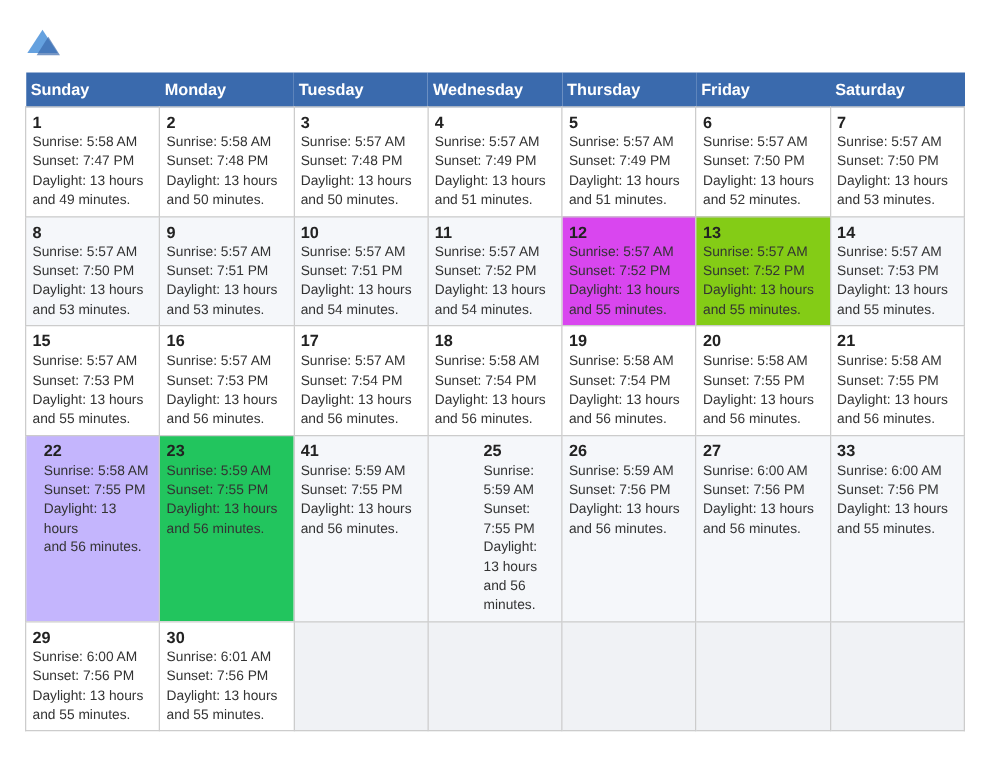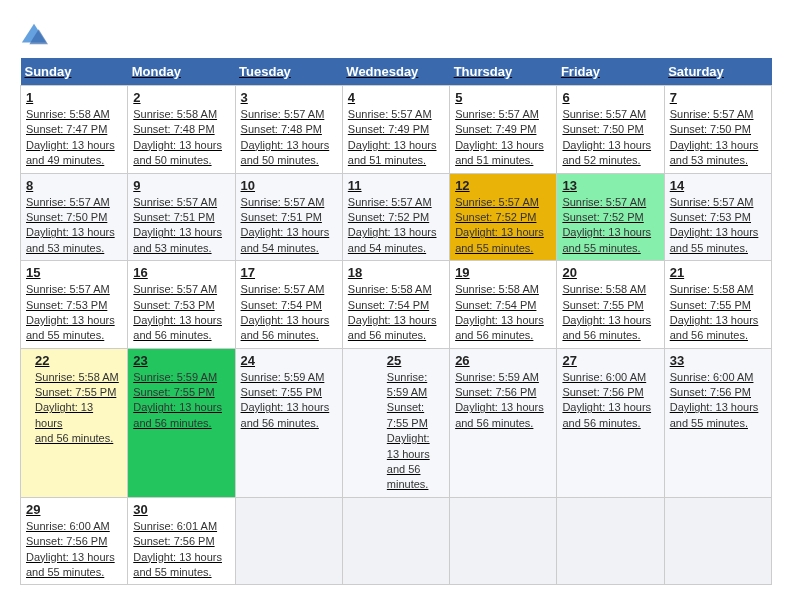--- a/index.html
+++ b/index.html
@@ -43,21 +43,20 @@
       color: #1a3a5c;
     }
     .location-title {
       font-size: 16px;
       color: #333;
     }
     table {
       width: 100%;
       border-collapse: collapse;
       font-size: 11px;
-      text-decoration: underline;
     }
     th {
       background-color: #3a6aad;
       color: #fff;
       padding: 6px 4px;
       text-align: left;
       font-size: 13px;
       font-weight: bold;
     }
     td {
@@ -218,30 +217,30 @@
       </td>
         <td style="background: rgb(245, 247, 250); margin-left: 44px;">
         <div class="day-number">11</div>
         <div class="day-info">
           Sunrise: 5:57 AM<br>
           Sunset: 7:52 PM<br>
           Daylight: 13 hours<br>
           and 54 minutes.
         </div>
       </td>
-        <td style="background: #eab308;">
+        <td style="background: #d946ef;">
         <div class="day-number">12</div>
         <div class="day-info">
           Sunrise: 5:57 AM<br>
           Sunset: 7:52 PM<br>
           Daylight: 13 hours<br>
           and 55 minutes.
         </div>
       </td>
-        <td style="background: #86efac;">
+        <td style="background: #84cc16;">
         <div class="day-number">13</div>
         <div class="day-info">
           Sunrise: 5:57 AM<br>
           Sunset: 7:52 PM<br>
           Daylight: 13 hours<br>
           and 55 minutes.
         </div>
       </td>
         <td style="background: rgb(245, 247, 250); margin-top: 32px;">
         <div class="day-number">14</div>
@@ -312,40 +311,40 @@
         <div class="day-number">21</div>
         <div class="day-info">
           Sunrise: 5:58 AM<br>
           Sunset: 7:55 PM<br>
           Daylight: 13 hours<br>
           and 56 minutes.
         </div>
       </td>
       </tr>
       <tr>
-        <td style="background: #fef9c3; padding-left: 14px;">
+        <td style="background: #c4b5fd; padding-left: 14px;">
         <div class="day-number">22</div>
         <div class="day-info">
           Sunrise: 5:58 AM<br>
           Sunset: 7:55 PM<br>
           Daylight: 13 hours<br>
           and 56 minutes.
         </div>
       </td>
         <td style="background: #22c55e;">
         <div class="day-number">23</div>
         <div class="day-info">
           Sunrise: 5:59 AM<br>
           Sunset: 7:55 PM<br>
           Daylight: 13 hours<br>
           and 56 minutes.
         </div>
       </td>
         <td style="background: rgb(245, 247, 250);">
-        <div class="day-number">24</div>
+        <div class="day-number">41</div>
         <div class="day-info">
           Sunrise: 5:59 AM<br>
           Sunset: 7:55 PM<br>
           Daylight: 13 hours<br>
           and 56 minutes.
         </div>
       </td>
         <td style="background: rgb(245, 247, 250); padding-left: 44px;">
         <div class="day-number">25</div>
         <div class="day-info">

